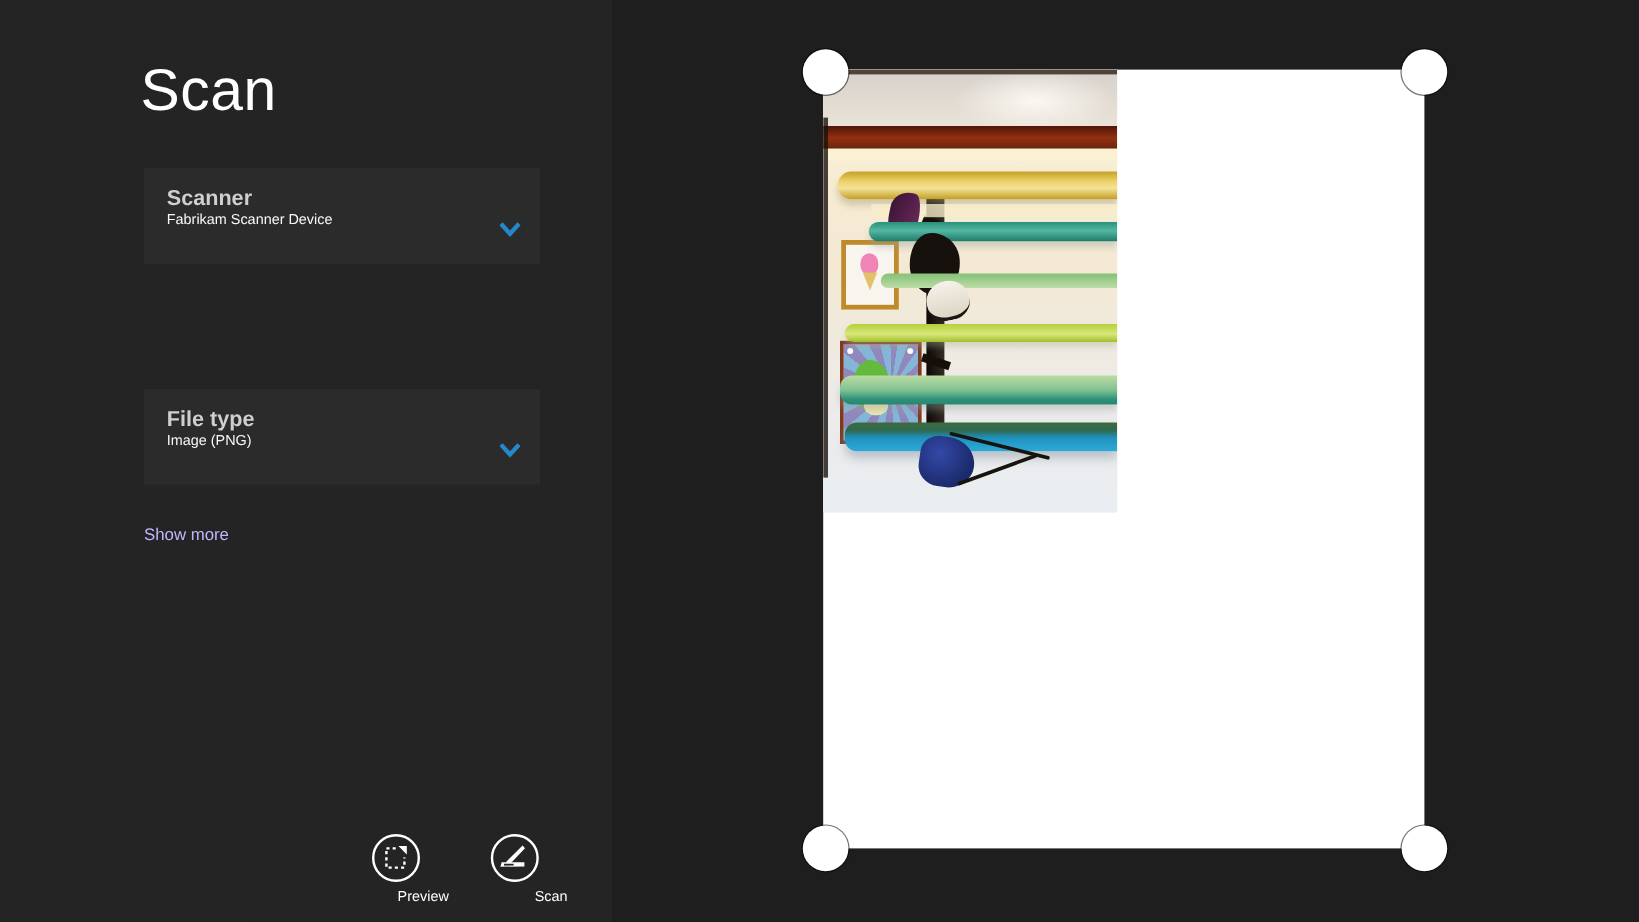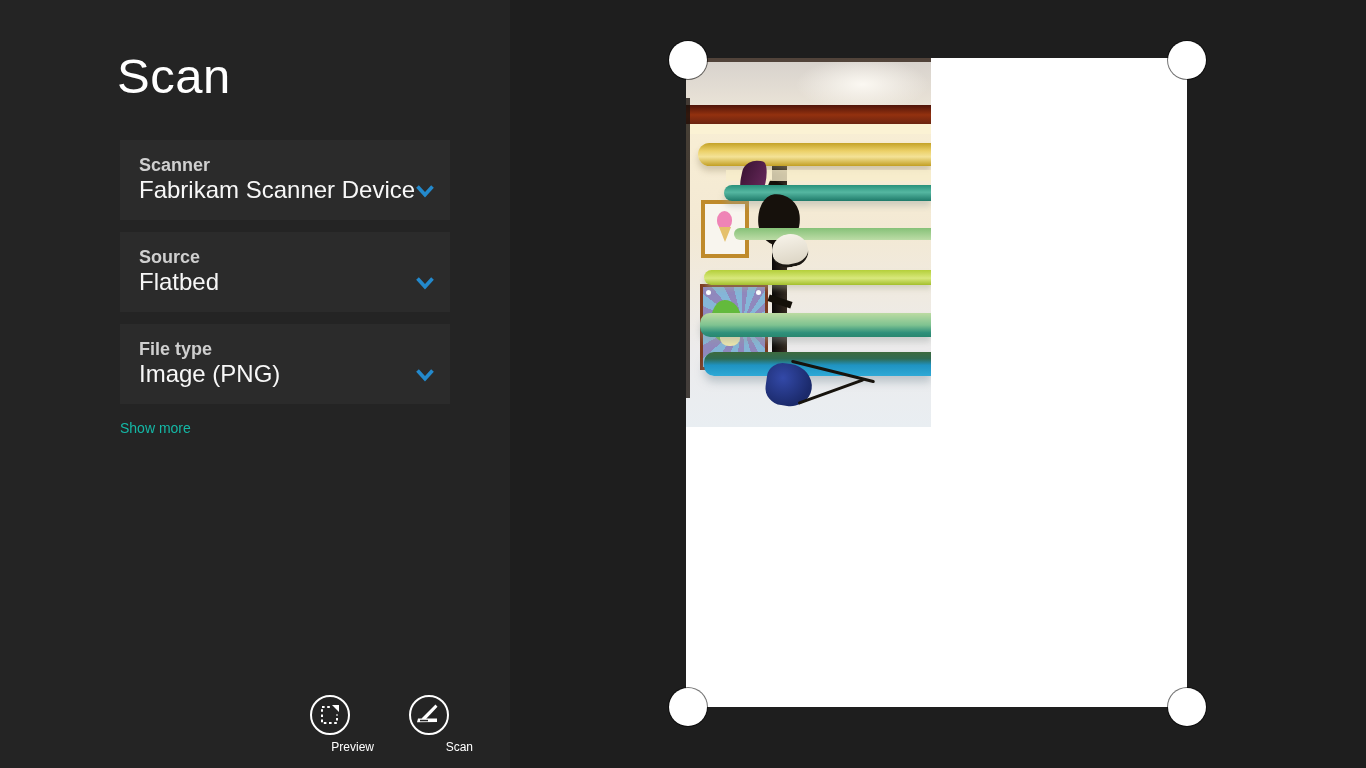--- a/index.html
+++ b/index.html
@@ -24,26 +24,26 @@
   .field {
     position:absolute; left:120px; width:330px; height:80px;
     background:#2b2b2b; cursor:pointer;
   }
   .field-label {
     position:absolute; left:19px; top:15px;
     font-size:18px; font-weight:700; color:#cfcfcf;
   }
   .field-value {
     position:absolute; left:19px; top:36px;
-    font-size:24px; font-weight:400; color:#f7f7f7; white-space:nowrap;
+    font-size:12px; font-weight:400; color:#f7f7f7; white-space:nowrap;
   }
   .chevron { position:absolute; right:16px; top:45px; width:18px; height:13px; }
   .show-more {
-    position:absolute; left:120px; top:420px;
-    font-size:14px; color:#14b8a6; cursor:pointer;
+    position:absolute; left:120px; top:437px;
+    font-size:14px; color:#c4b5fd; cursor:pointer;
   }
 
   
   .btn-wrap { position:absolute; top:695px; width:88px; text-align:center; cursor:pointer; }
   .btn-wrap-preview { left:286px; }
   .btn-wrap-scan { left:385px; }
   .circle-btn {
     width:36px; height:36px; border:2px solid #ffffff; border-radius:50%;
     margin:0 auto; display:flex; align-items:center; justify-content:center;
   }
@@ -140,27 +140,20 @@
   <div class="heading">Scan</div>
 
   <div class="field" style="top:140px;">
     <div class="field-label">Scanner</div>
     <div class="field-value">Fabrikam Scanner Device</div>
     <svg class="chevron" viewBox="0 0 18 13">
       <path d="M1.5 1.5 L9 9.8 L16.5 1.5" fill="none" stroke="#2389cc" stroke-width="3.6"></path>
     </svg>
   </div>
 
-  <div class="field" style="top:232px;">
-    <div class="field-label">Source</div>
-    <div class="field-value">Flatbed</div>
-    <svg class="chevron" viewBox="0 0 18 13">
-      <path d="M1.5 1.5 L9 9.8 L16.5 1.5" fill="none" stroke="#2389cc" stroke-width="3.6"></path>
-    </svg>
-  </div>
 
   <div class="field" style="top:324px;">
     <div class="field-label">File type</div>
     <div class="field-value">Image (PNG)</div>
     <svg class="chevron" viewBox="0 0 18 13">
       <path d="M1.5 1.5 L9 9.8 L16.5 1.5" fill="none" stroke="#2389cc" stroke-width="3.6"></path>
     </svg>
   </div>
 
   <div class="show-more">Show more</div>

